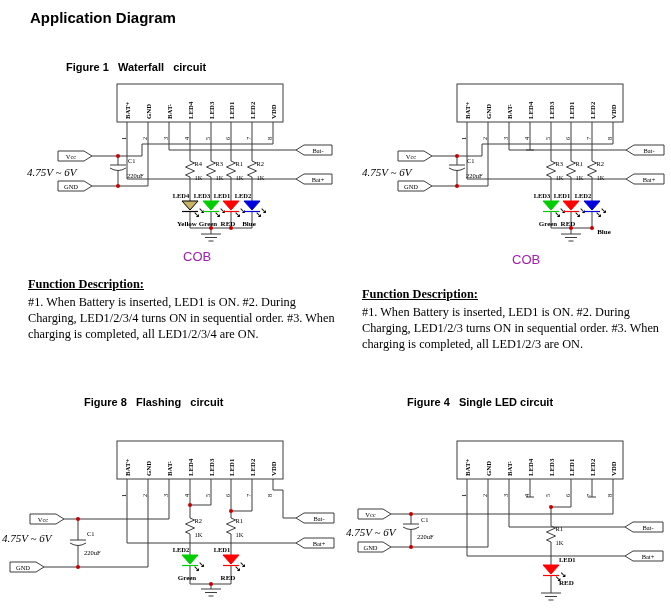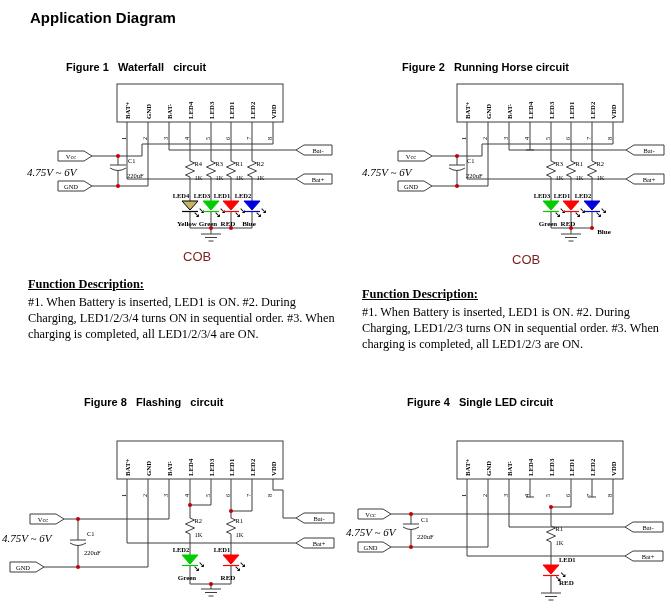--- a/index.html
+++ b/index.html
@@ -1,21 +1,21 @@
 <!DOCTYPE html>
 <html><head>
 <meta charset="utf-8">
 <style>
   html,body{margin:0;padding:0;background:#fff;}
   .page{position:relative;width:671px;height:609px;background:#ffffff;overflow:hidden;
         font-family:"Liberation Sans",sans-serif;}
   .abs{position:absolute;}
   .page-title{font-size:15px;font-weight:bold;color:#000;white-space:pre;}
   .fig-title{font-size:11px;font-weight:bold;color:#000;white-space:pre;}
-  .cob{font-size:13px;color:#7f1d1d;}
+  .cob{font-size:13px;color:#a21caf;}
   .fn-head{font-family:"Liberation Serif",serif;font-size:12.4px;font-weight:bold;
            text-decoration:underline;color:#000;}
   .fn-body{font-family:"Liberation Serif",serif;font-size:12.3px;color:#000;
            line-height:1.3;margin-top:3px;}
   svg{position:absolute;overflow:visible;}
   svg text{font-family:"Liberation Serif",serif;fill:#000;}
   .w{fill:none;stroke:#3d3d3d;stroke-width:1;}
   .ic{fill:#fff;stroke:#3d3d3d;stroke-width:1;}
   .tag{fill:#fff;stroke:#3d3d3d;stroke-width:1;}
   .dot{fill:#c80000;stroke:none;}
@@ -30,21 +30,20 @@
   .volt{font-size:11px;font-style:italic;}
 </style>
 </head>
 <body>
 
 <div class="page">
 
   <div class="abs page-title" style="left:30px;top:9px;">Application Diagram</div>
 
   <div class="abs fig-title" style="left:66px;top:61px;">Figure 1   Waterfall   circuit</div>
-  <div class="abs fig-title" style="left:402px;top:61px;">Figure 2   Running Horse circuit</div>
   <div class="abs fig-title" style="left:84px;top:396px;">Figure 8   Flashing   circuit</div>
   <div class="abs fig-title" style="left:407px;top:396px;">Figure 4   Single LED circuit</div>
 
   <svg style="left:0;top:78px;" width="340" height="186" viewBox="0 78 340 186">
     <path class="w" d="M127,122 V179 H296 M148,122 V186 H92 M169,122 V150 H296 M273,122 V144 H142 V156 H92 M190,122 V158 M211,122 V158 M231,122 V158 M252,122 V158 M190,182 V201 M211,182 V201 M231,182 V201 M252,182 V201 M190,212 V228 M211,212 V228 M231,212 V228 M252,212 V228 M190,228 H252 M211,228 V234 M118,156 V165 M118,170 V186"></path>
     <path class="w" d="M201,234 H221 M205,237.5 H217 M208.5,241 H213.5"></path>
     <rect class="ic" x="117" y="84" width="166" height="38"></rect>
     <text class="pl" x="129.5" y="119" transform="rotate(-90 129.5 119)">BAT+</text>
     <text class="pl" x="150.5" y="119" transform="rotate(-90 150.5 119)">GND</text>
     <text class="pl" x="171.5" y="119" transform="rotate(-90 171.5 119)">BAT-</text>

